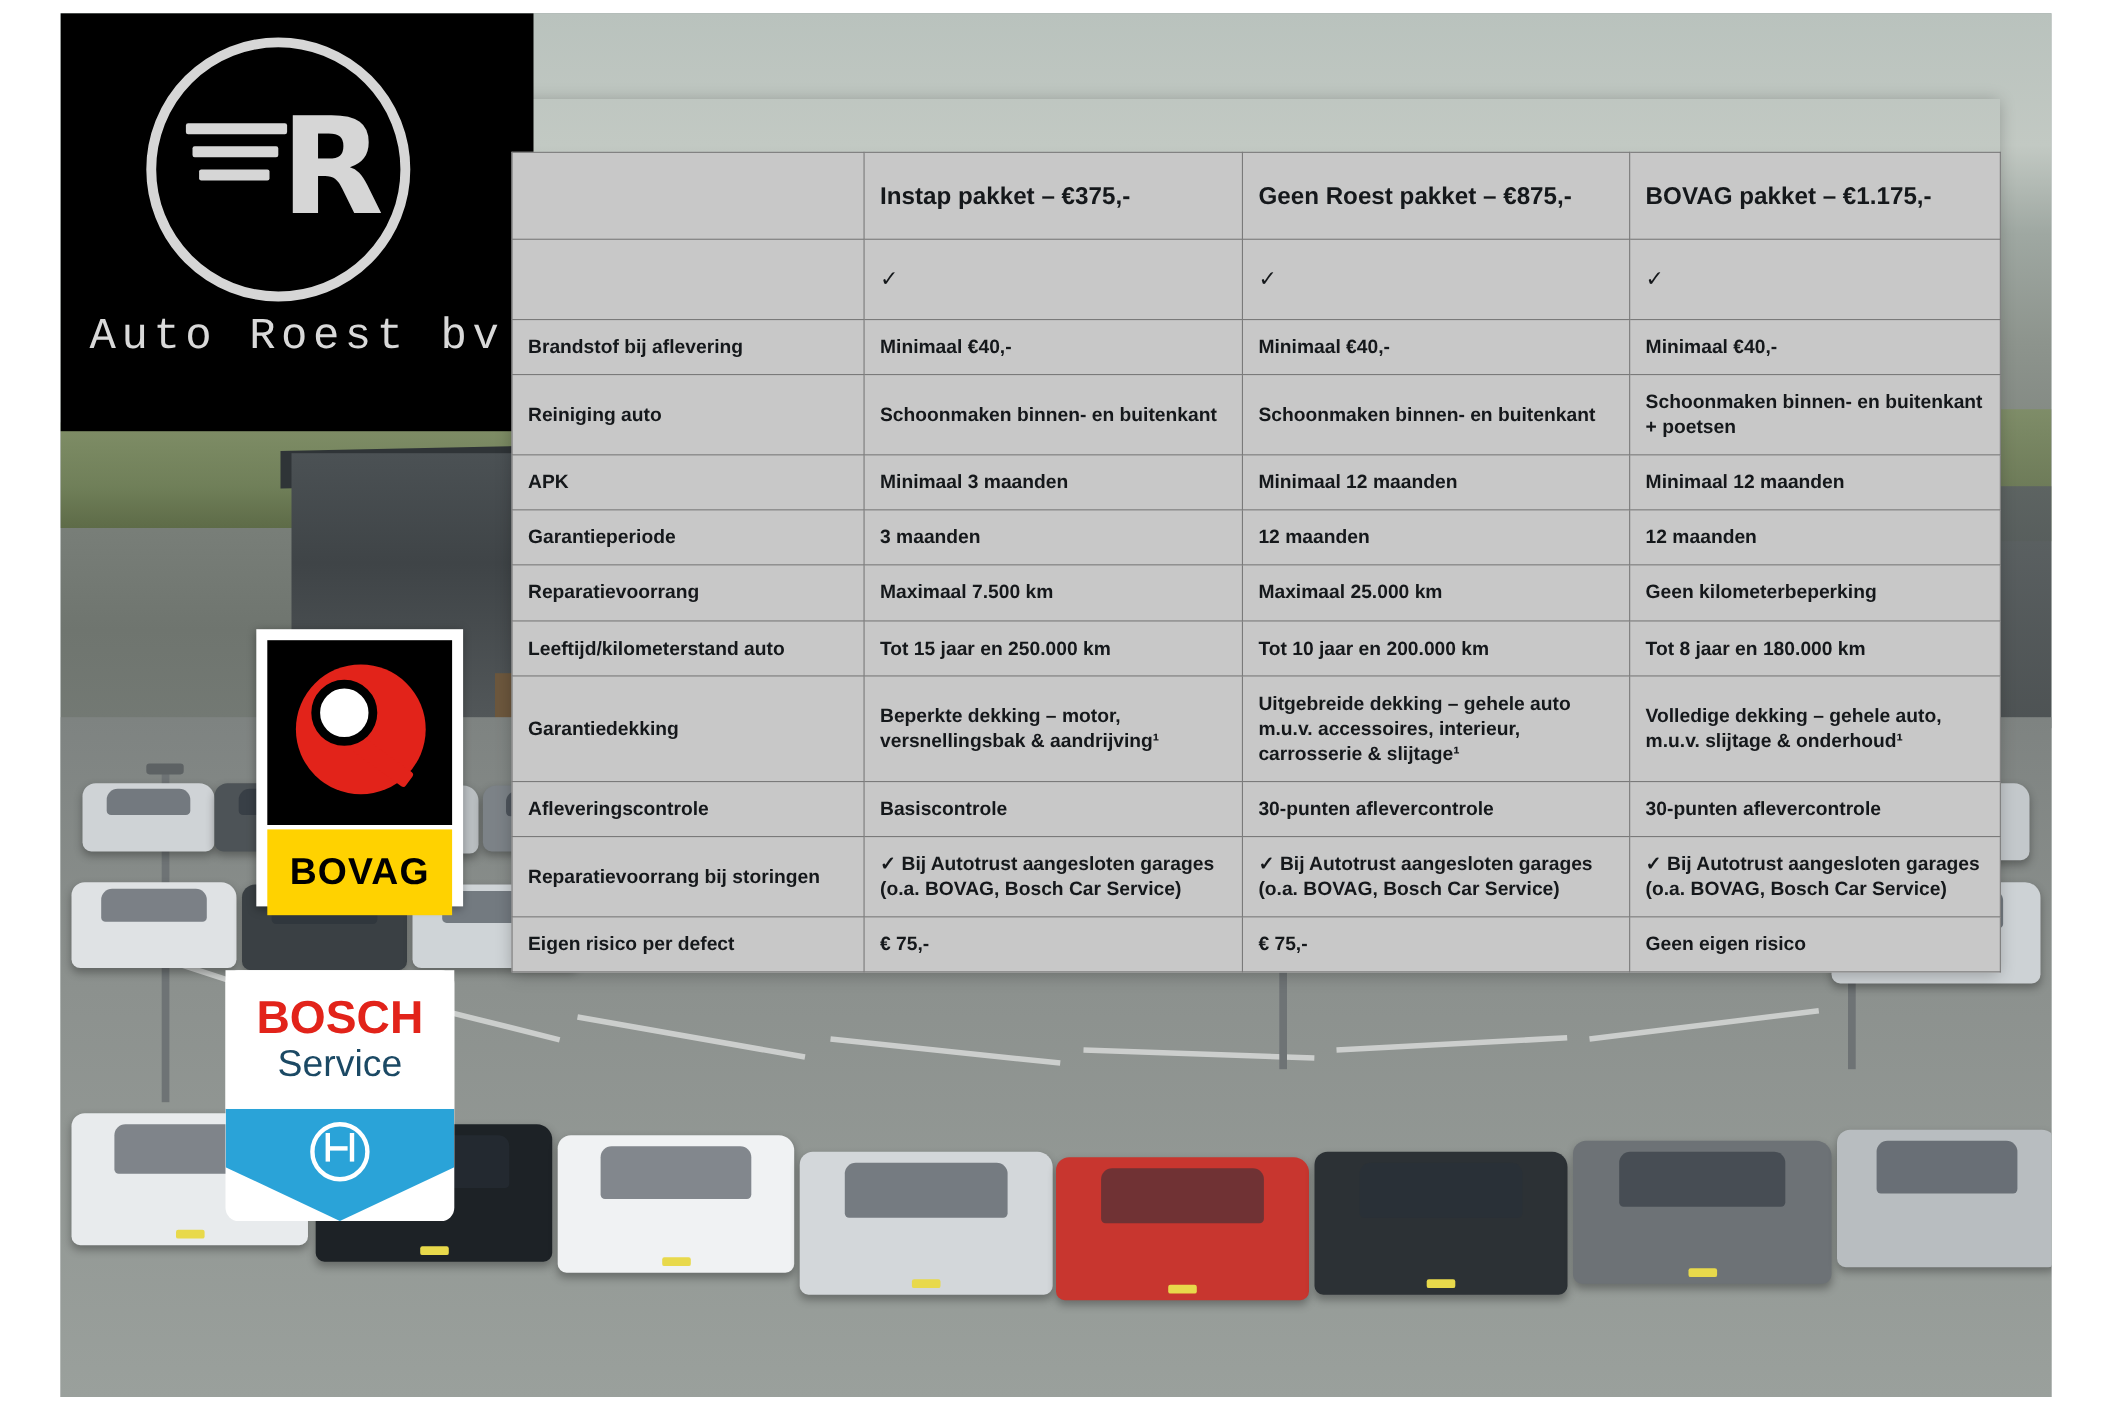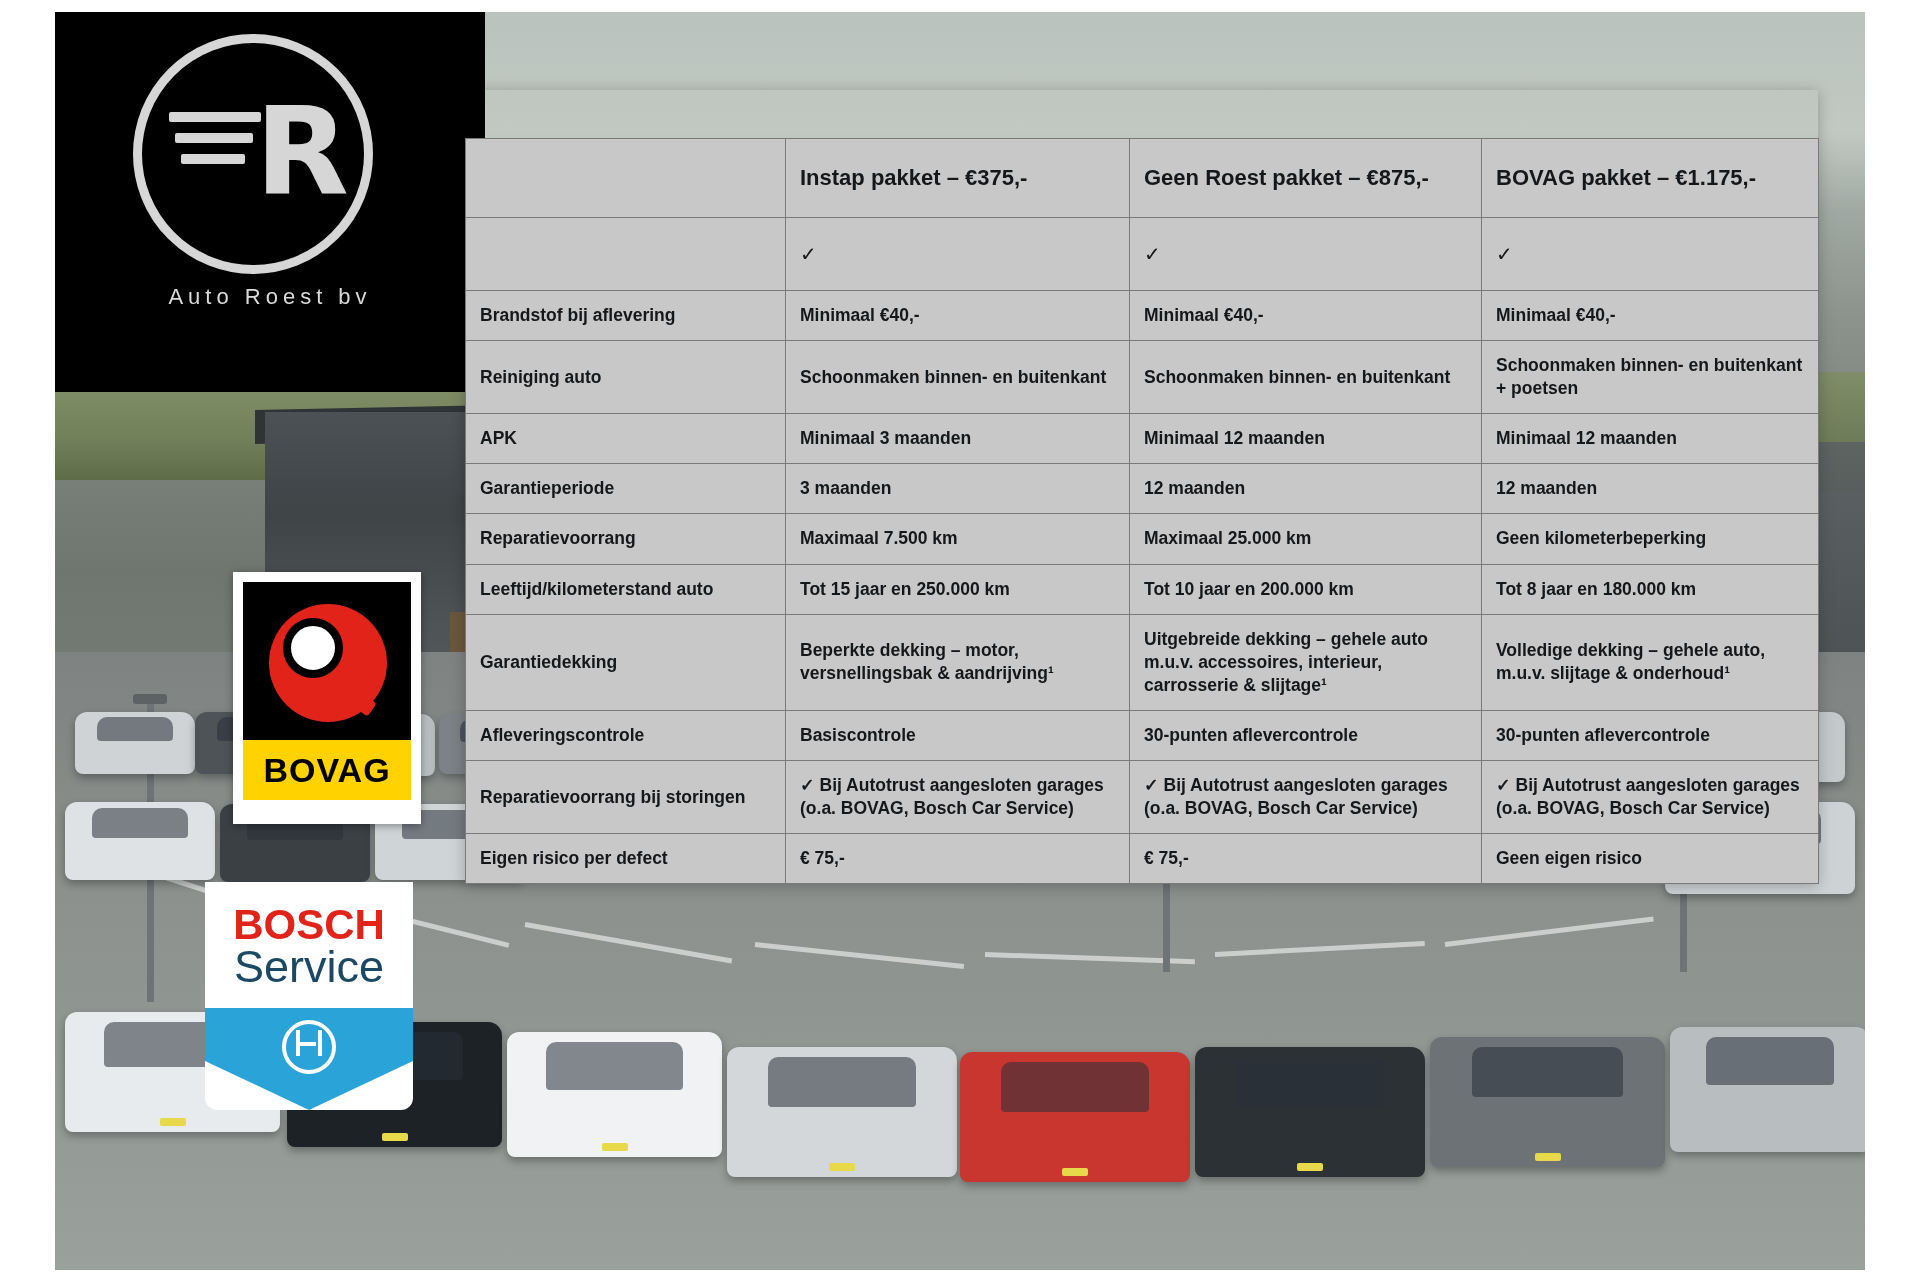--- a/index.html
+++ b/index.html
@@ -186,23 +186,23 @@
     font-weight: 700;
     line-height: 120px;
     letter-spacing: -6px;
   }
   .logo-text {
     position: absolute;
     left: 0; top: 272px;
     width: 430px;
     text-align: center;
     color: #d9d9d9;
-    font-size: 22px;
+    font-size: 40px;
     letter-spacing: 5px;
-    font-family: Liberation Sans, sans-serif;
+    font-family: Liberation Mono, monospace;
   }
 
   
   .badge { position: absolute; z-index: 6; }
 
   
   #badge-rdw { left: 140px; top: 400px; width: 290px; height: 90px; }
   .rdw-bird {
     position: absolute;
     left: 0; top: 10px;
@@ -258,22 +258,22 @@
     position: absolute;
     left: 82px; top: 86px;
     width: 58px; height: 16px;
     background: #e2231a;
     transform: rotate(36deg);
     transform-origin: left center;
     border-radius: 3px;
   }
   .bovag-bottom {
     position: absolute;
-    left: 10px; top: 168px;
-    width: 168px; height: 60px;
+    left: 10px; top: 182px;
+    width: 168px; height: 78px;
     background: #ffd200;
     display: flex;
     align-items: center;
     justify-content: center;
   }
   .bovag-word {
     font-size: 34px;
     font-weight: 700;
     color: #000000;
     letter-spacing: 1px;
@@ -299,21 +299,21 @@
   }
   .bosch-word {
     font-size: 42px;
     font-weight: 700;
     color: #e2231a;
     letter-spacing: 0px;
     font-family: "Liberation Sans", sans-serif;
     line-height: 44px;
   }
   .bosch-service {
-    font-size: 45px;
+    font-size: 34px;
     color: #1b4964;
     font-family: "Liberation Sans", sans-serif;
     line-height: 40px;
   }
   .bosch-blue {
     position: absolute;
     left: 0; top: 126px;
     width: 208px; height: 102px;
     background: #2aa3d8;
     clip-path: polygon(0 0, 100% 0, 100% 52%, 50% 100%, 0 52%);

